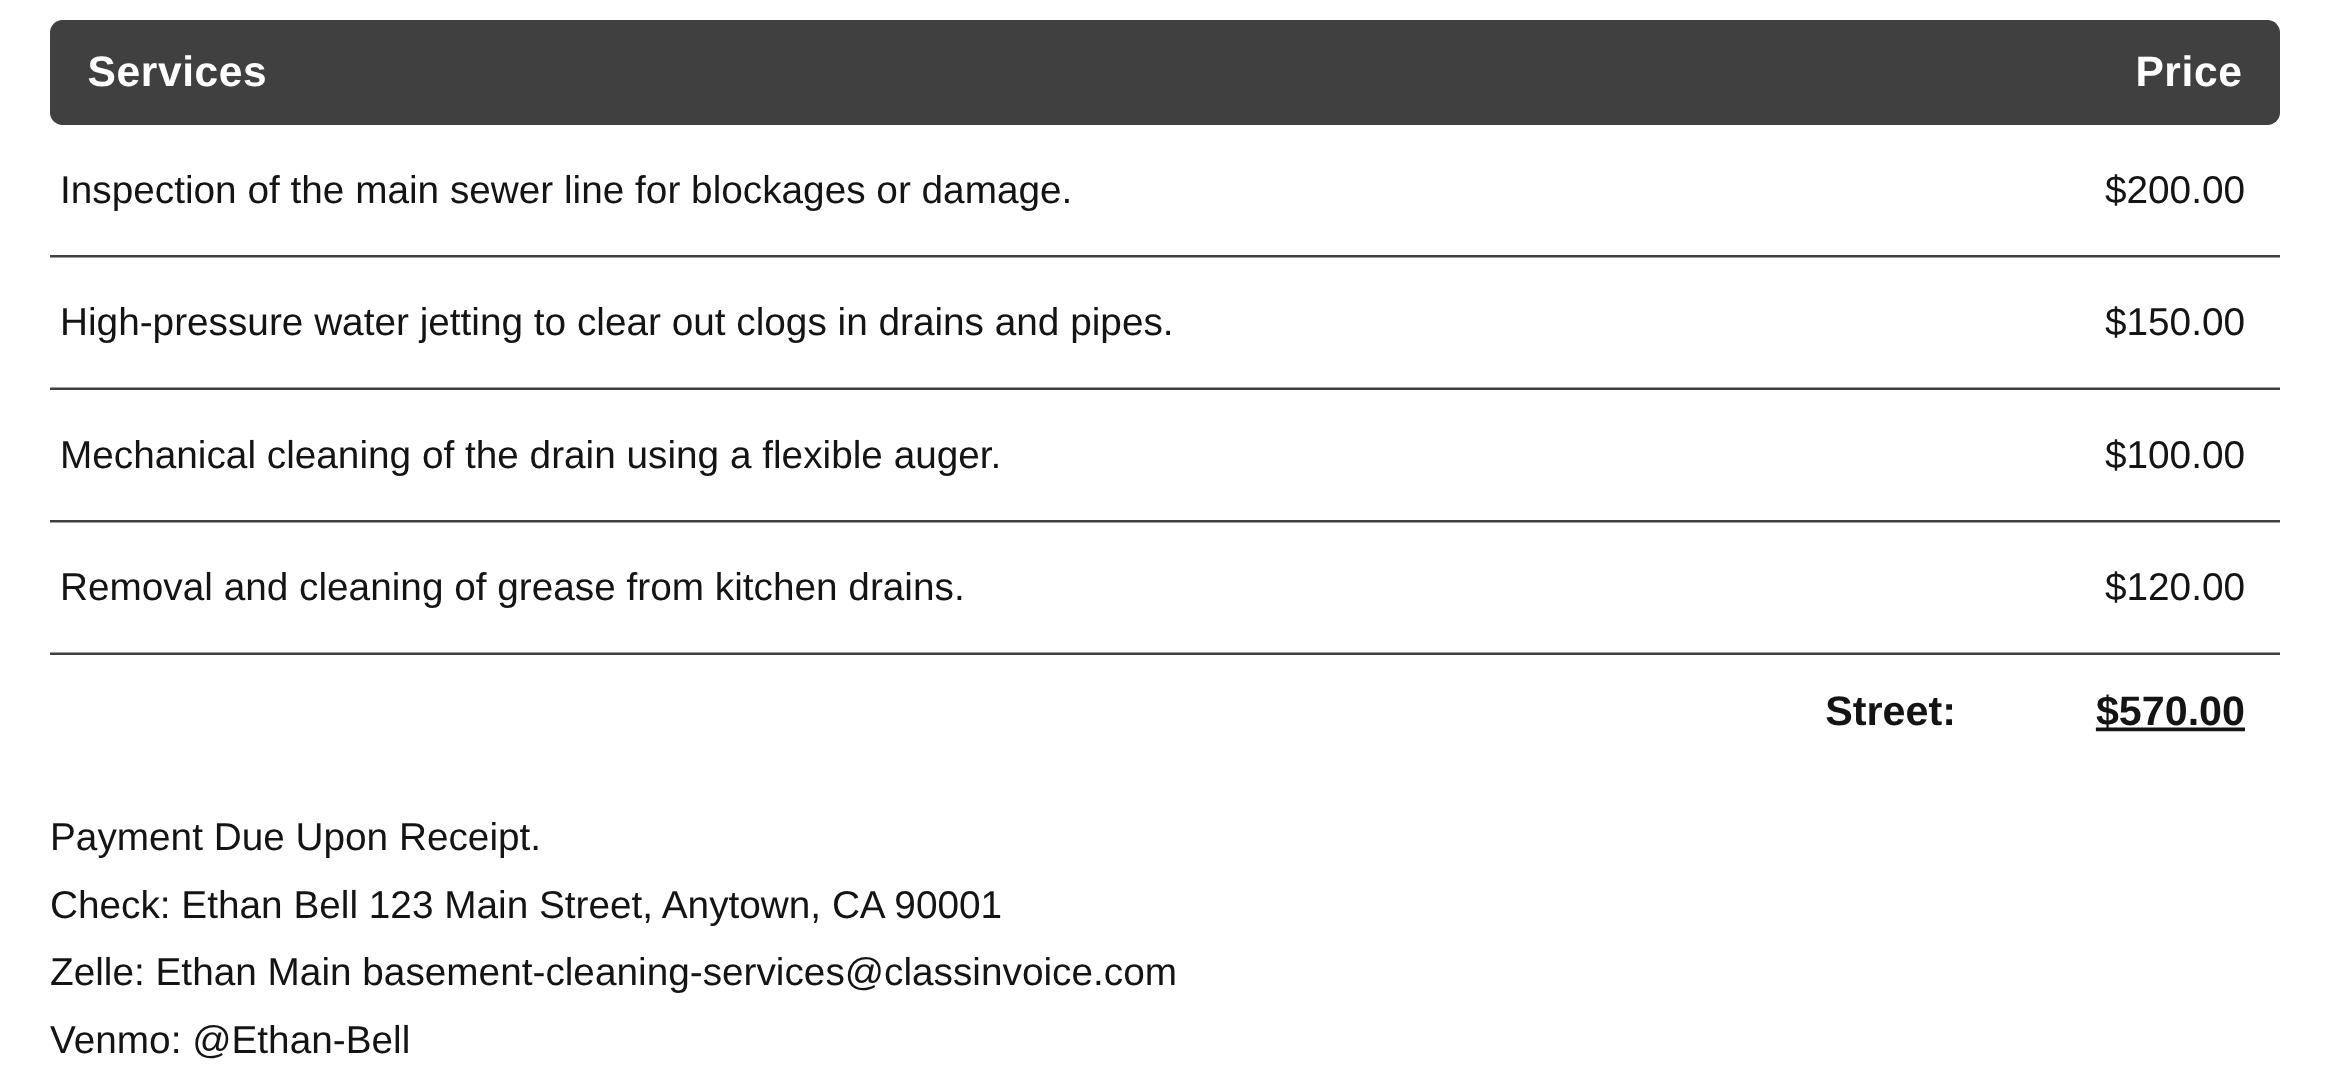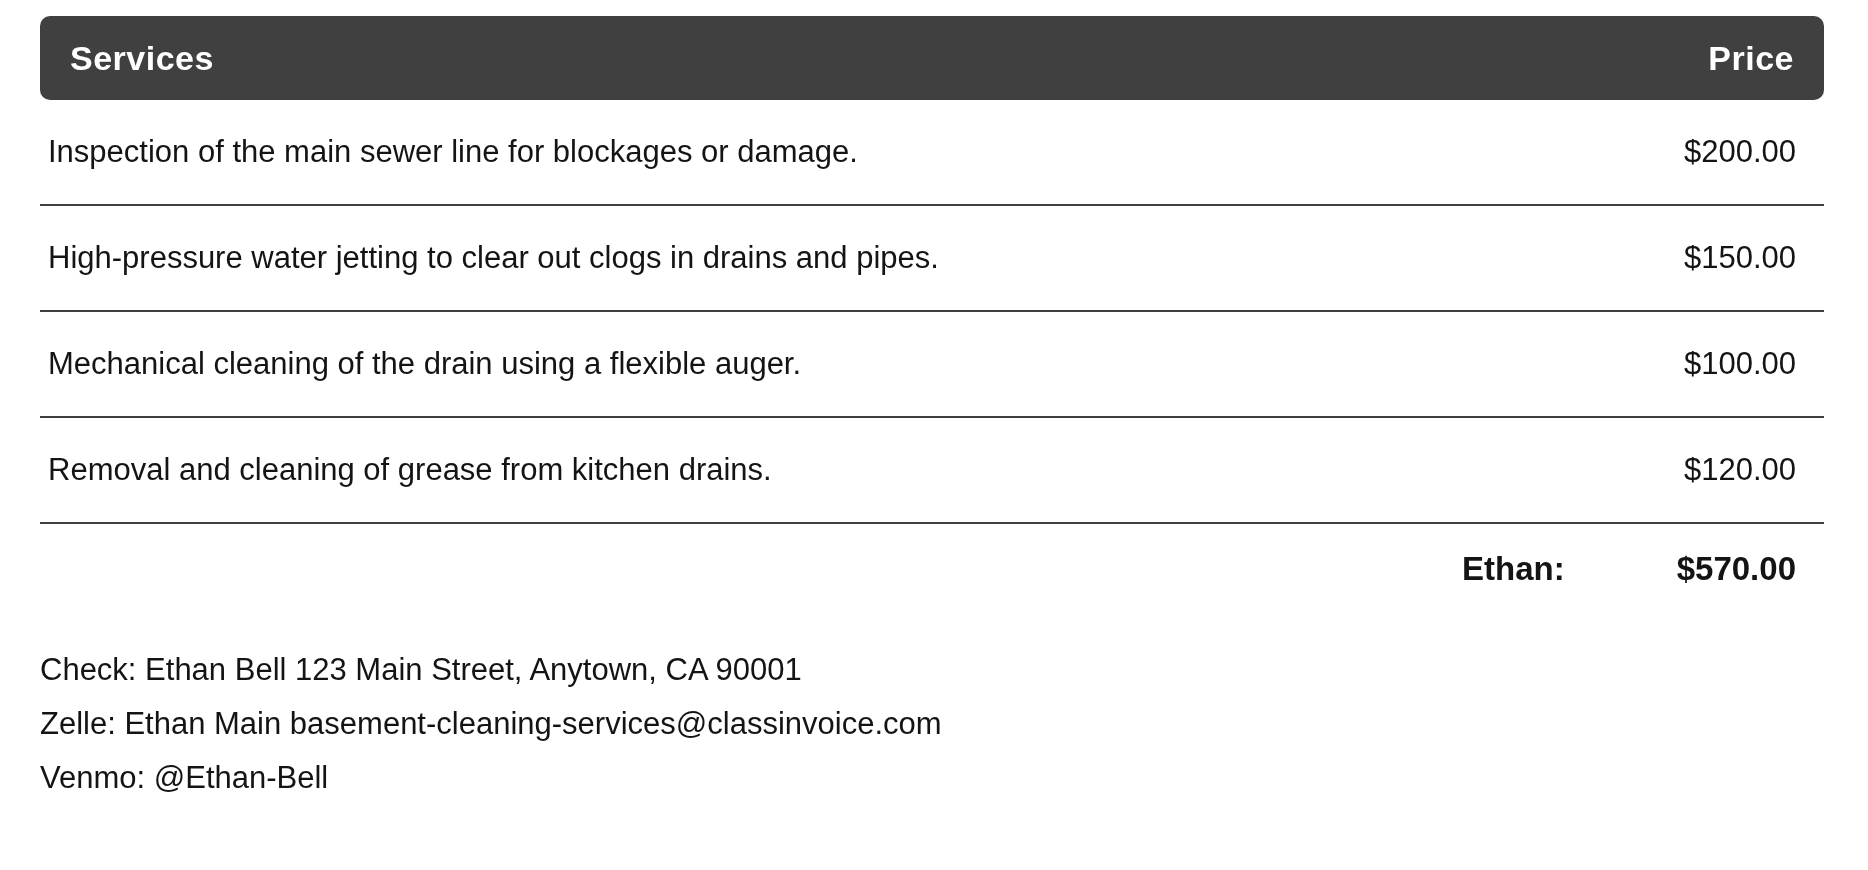--- a/index.html
+++ b/index.html
@@ -53,21 +53,21 @@
   .total-row {
     display: flex;
     align-items: center;
     justify-content: flex-end;
     height: 90px;
     font-size: 33px;
     font-weight: bold;
     padding-right: 28px;
   }
   .total-label { margin-right: 112px; }
-  .total-value { white-space: nowrap; }
+  .total-value { white-space: nowrap; text-decoration: underline; }
   
   .terms {
     margin-top: 40px;
     font-size: 31px;
   }
   .terms-heading {
     color: var(--terms-heading);
     font-size: 32px;
     margin-bottom: 22px;
   }
@@ -103,25 +103,26 @@
       <span class="service-cell">Mechanical cleaning of the drain using a flexible auger.</span>
       <span class="price-cell">$100.00</span>
     </div>
 
     <div class="service-row">
       <span class="service-cell">Removal and cleaning of grease from kitchen drains.</span>
       <span class="price-cell">$120.00</span>
     </div>
 
     <div class="total-row">
-      <span class="total-label">Ethan:</span>
+      <span class="total-label">Street:</span>
       <span class="total-value">$570.00</span>
     </div>
 
   </div>
 
   <div class="terms">
+    <div class="terms-line">Payment Due Upon Receipt.</div>
     <div class="terms-line">Check: Ethan Bell 123 Main Street, Anytown, CA 90001</div>
     <div class="terms-line">Zelle: Ethan Main basement-cleaning-services@classinvoice.com</div>
     <div class="terms-line">Venmo: @Ethan-Bell</div>
   </div>
 
 </div>
 
 </body></html>

